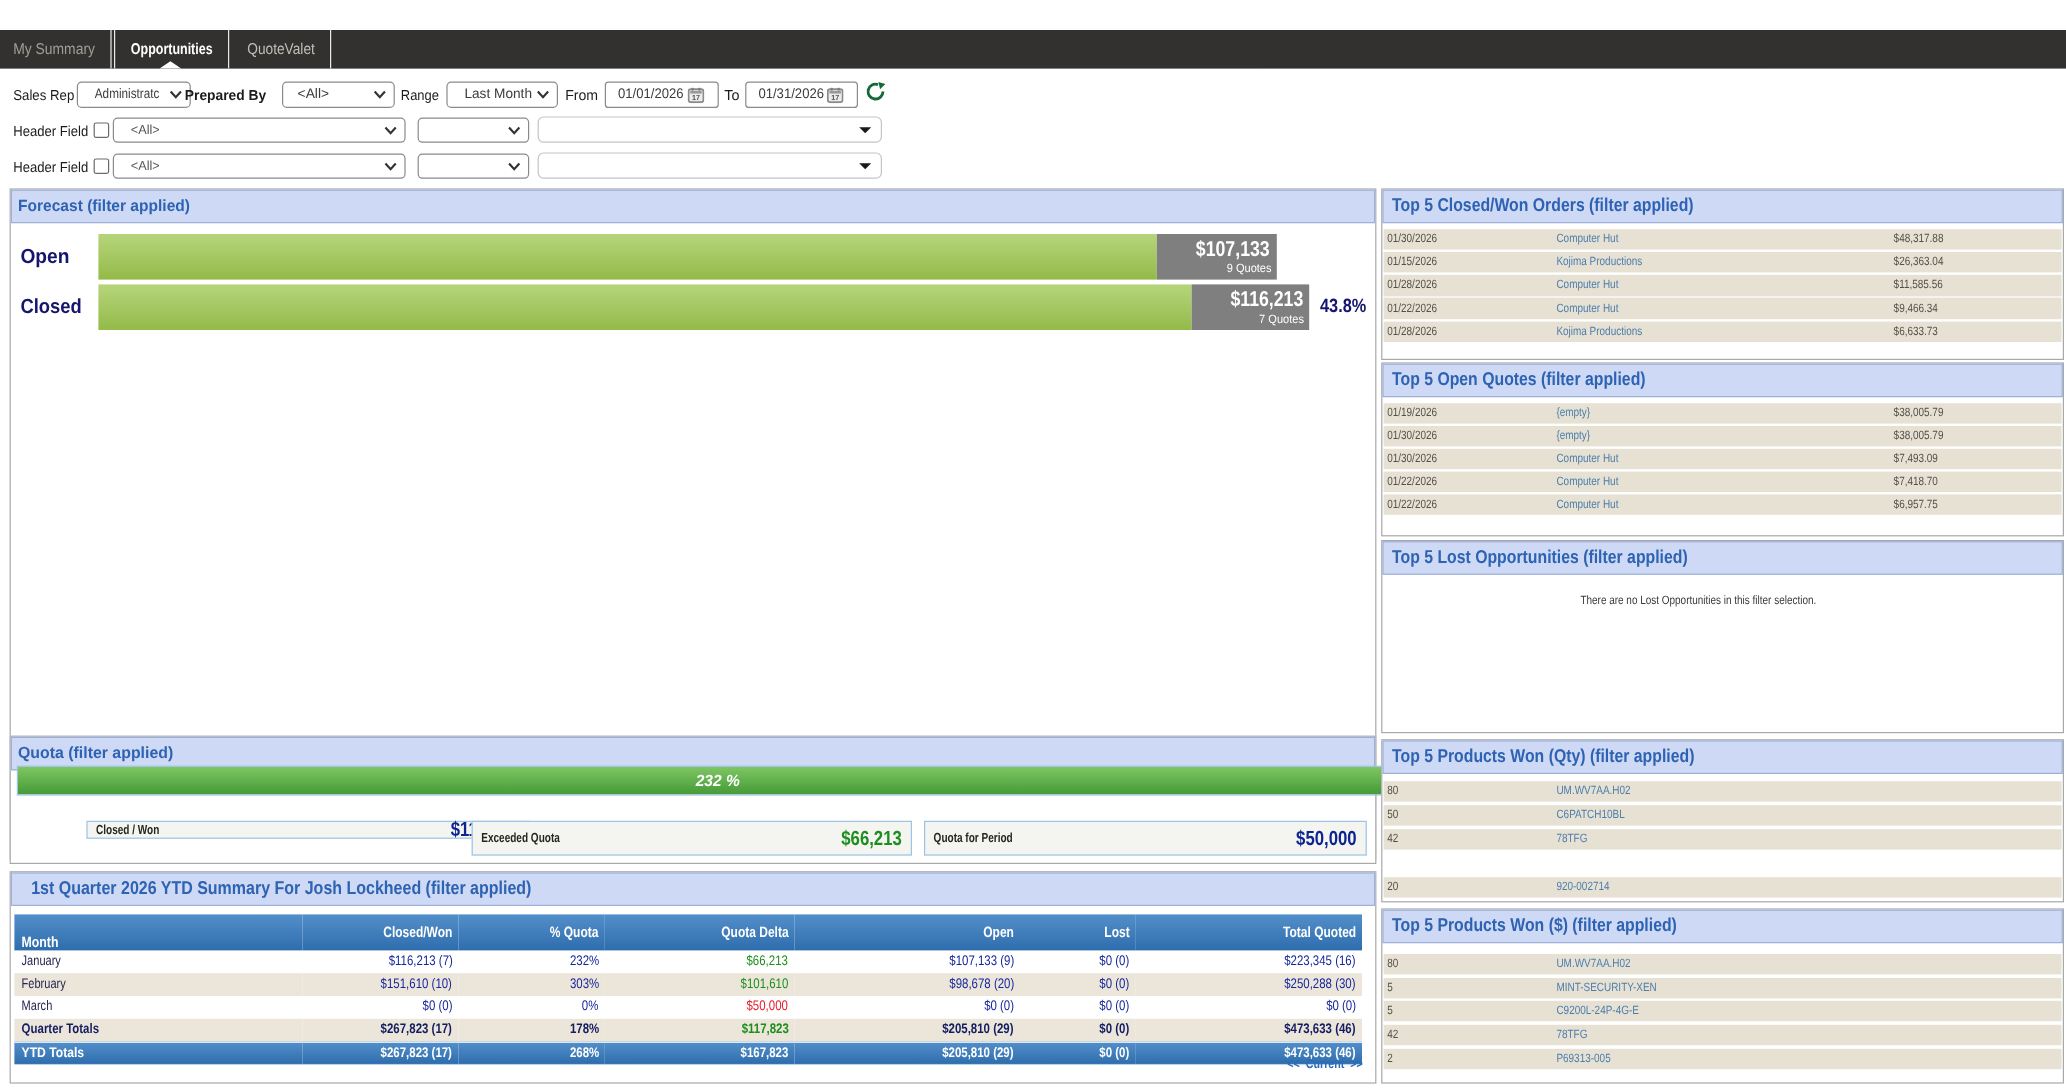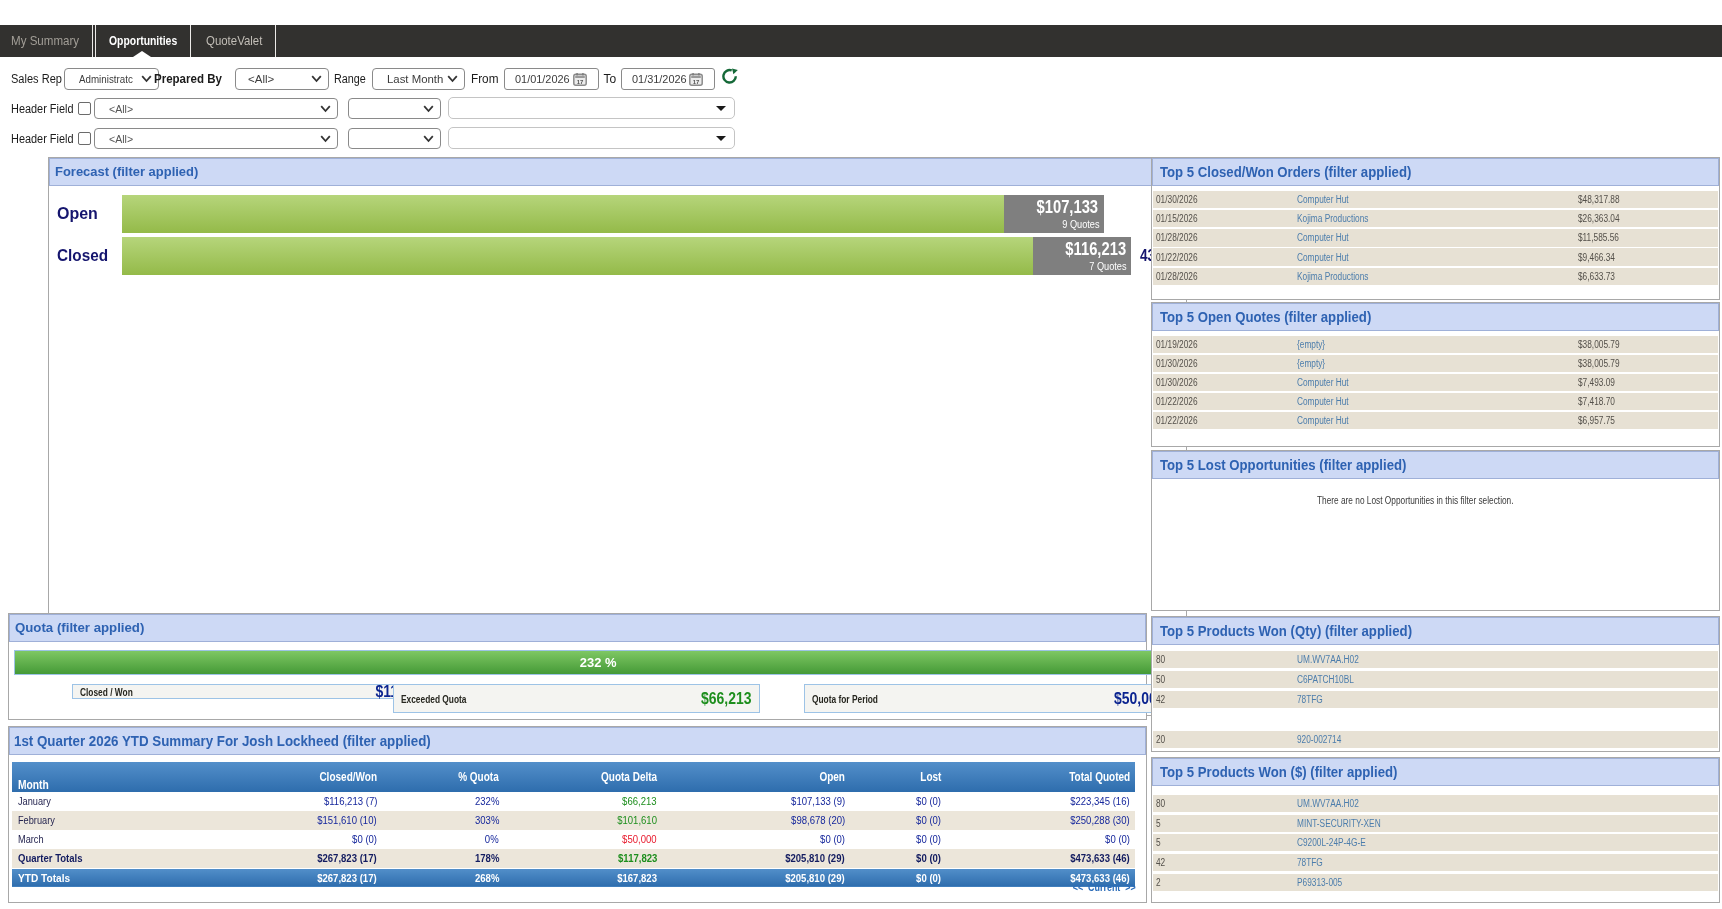--- a/index.html
+++ b/index.html
@@ -170,68 +170,68 @@
   </div>
 <div class="sel" style="left:348px;top:128px;width:93px;height:21px;">
     <svg class="chev" viewBox="0 0 11 8">
       <path d="M1.2 1.2 L5.5 6 L9.8 1.2" fill="none" stroke="#333" stroke-width="1.8"></path>
     </svg>
   </div>
 <div class="sel" style="left:448px;top:127px;width:287px;height:22px;border-radius:5px;border-color:#c4c4c4;">
     <span class="darr"></span>
   </div>
 
-<div class="panel" style="left:8px;top:157px;width:1139px;height:559px;margin-left:40px;">
+<div class="panel" style="left:8px;top:157px;width:1139px;height:559px;">
   <div class="phead ph13"><span class="tx" style="--sx:.96">Forecast (filter applied)</span></div>
   <div class="blab" style="top:37px;line-height:38px;"><span class="tx" style="--sx:.94">Open</span></div>
   <div class="gbar" style="left:73px;top:37px;width:882px;height:38px;"></div>
   <div class="gval" style="left:955px;top:37px;width:99.5px;height:38px;">
       <span class="v"><span class="txr" style="--sx:.82">$107,133</span></span>
       <span class="q"><span class="txr" style="--sx:.92">9 Quotes</span></span>
     </div>
   <div class="blab" style="top:79px;line-height:38px;"><span class="tx" style="--sx:.90">Closed</span></div>
   <div class="gbar" style="left:73px;top:79px;width:911px;height:38px;"></div>
   <div class="gval" style="left:984px;top:79px;width:98px;height:38px;">
       <span class="v"><span class="txr" style="--sx:.82">$116,213</span></span>
       <span class="q"><span class="txr" style="--sx:.92">7 Quotes</span></span>
     </div>
   <div class="abs" style="left:1090.5px;top:79px;line-height:38px;font-size:16px;font-weight:bold;color:#15156e;"><span class="tx" style="--sx:.85">43.8%</span></div>
 </div>
 
 <div class="panel" style="left:8px;top:613px;width:1139px;height:107px;">
   <div class="phead ph13"><span class="tx" style="--sx:.98">Quota (filter applied)</span></div>
-  <div class="qbar" style="left:5px;top:36px;width:1169px;height:25px;line-height:23px;"><span style="display:inline-block;transform:scaleX(.96);font-size:13.5px;">232 %</span></div>
+  <div class="qbar" style="left:5px;top:24px;width:1169px;height:25px;line-height:23px;font-style:italic;"><span style="display:inline-block;transform:scaleX(.96);font-size:13.5px;">232 %</span></div>
   <div class="qbox" style="left:19px;top:70px;width:370px;height:15px;margin-left:44px;">
       <span class="l">
         <span class="tx" style="--sx:.76">Closed / Won</span>
       </span>
       <span class="v">
         <span class="txr" style="--sx:.82">$116,213</span>
       </span>
     </div>
   <div class="qbox" style="left:384px;top:70px;width:367px;height:29px;">
       <span class="l">
         <span class="tx" style="--sx:.76">Exceeded Quota</span>
       </span>
       <span class="v" style="color:#1d8e1d;">
         <span class="txr" style="--sx:.82">$66,213</span>
       </span>
     </div>
-  <div class="qbox" style="left:761px;top:70px;width:369px;height:29px;margin-left:34px;">
+  <div class="qbox" style="left:761px;top:70px;width:369px;height:29px;">
       <span class="l">
         <span class="tx" style="--sx:.76">Quota for Period</span>
       </span>
       <span class="v">
         <span class="txr" style="--sx:.82">$50,000</span>
       </span>
     </div>
 </div>
 
 <div class="panel" style="left:8px;top:726px;width:1139px;height:177px;">
-  <div class="phead ph15" style="padding-left:4px;"><span class="tx" style="--sx:.86">1st Quarter 2026 YTD Summary For Josh Lockheed (filter applied)</span></div>
+  <div class="phead ph15" style="padding-left:16px;"><span class="tx" style="--sx:.86">1st Quarter 2026 YTD Summary For Josh Lockheed (filter applied)</span></div>
   <table id="ytdtab">
     <colgroup>
         <col style="width:240px">
         <col style="width:130px">
         <col style="width:122px">
         <col style="width:158px">
         <col style="width:188px">
         <col style="width:96px">
         <col style="width:189px">
       </colgroup>

